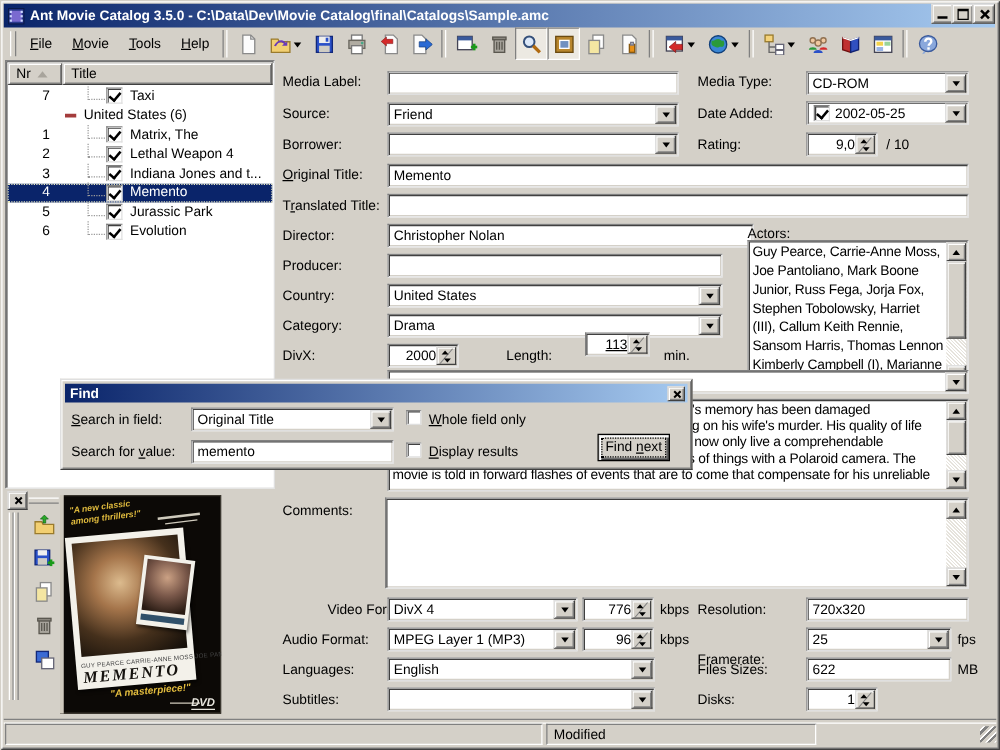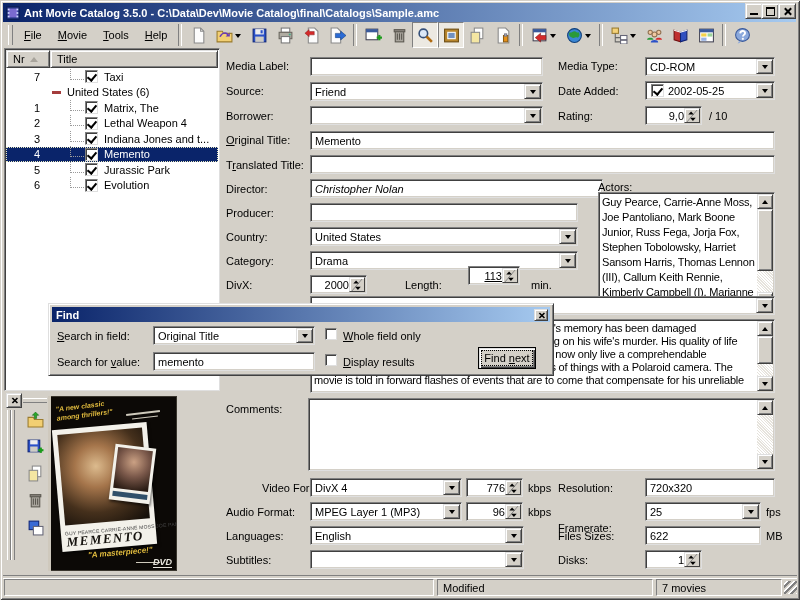--- a/index.html
+++ b/index.html
@@ -453,32 +453,32 @@
   <div class="tinput" style="left:310px;top:131px;width:465px;">
       <span class="nowrap">Memento</span>
     </div>
 
   <span class="lbl" style="left:226px;top:159px;">T<u>r</u>anslated Title:</span>
   <div class="tinput" style="left:310px;top:155px;width:465px;">
       <span class="nowrap"></span>
     </div>
 
   <span class="lbl" style="left:226px;top:183px;">Director:</span>
-  <div class="tinput" style="left:310px;top:179px;width:293px;font-style:italic;">
+  <div class="tinput" style="left:310px;top:179px;width:293px;">
       <span class="nowrap">Christopher Nolan</span>
     </div>
   <span class="lbl" style="left:598px;top:181px;">Actors:</span>
   <div class="mbox" style="left:598px;top:192px;width:177px;height:117px;">
     <div class="mtext" style="line-height:15px;">
         <div class="tline">Guy Pearce, Carrie-Anne Moss,</div>
         <div class="tline">Joe Pantoliano, Mark Boone</div>
         <div class="tline">Junior, Russ Fega, Jorja Fox,</div>
         <div class="tline">Stephen Tobolowsky, Harriet</div>
+        <div class="tline">(III), Callum Keith Rennie,</div>
         <div class="tline">Sansom Harris, Thomas Lennon</div>
-        <div class="tline">(III), Callum Keith Rennie,</div>
         <div class="tline">Kimberly Campbell (I), Marianne</div>
       </div>
     <div class="vscroll">
       <div class="sbtn" style="top:0;">
           <i class="tri-up"></i>
         </div>
       <div class="sthumb" style="top:15px;height:62px;"></div>
       <div class="sbtn" style="bottom:0;">
           <i class="tri-dn"></i>
         </div>
@@ -679,19 +679,16 @@
   </div>
 
   <div class="abs" style="left:3px;top:575px;width:794px;height:2px;border-top:1px solid #808080;border-bottom:1px solid #fff;"></div>
   <div class="abs" style="left:0;top:577px;width:800px;height:20px;">
     <div class="spanel" style="left:4px;width:430px;top:2px;">
         <span></span>
       </div>
     <div class="spanel" style="left:437px;width:216px;top:2px;">
         <span>Modified</span>
       </div>
-    <div class="spanel" style="left:656px;width:126px;top:2px;">
-        <span>7 movies</span>
-      </div>
     <div class="gripcorner"></div>
   </div>
 
 </div>
 
 </body></html>

